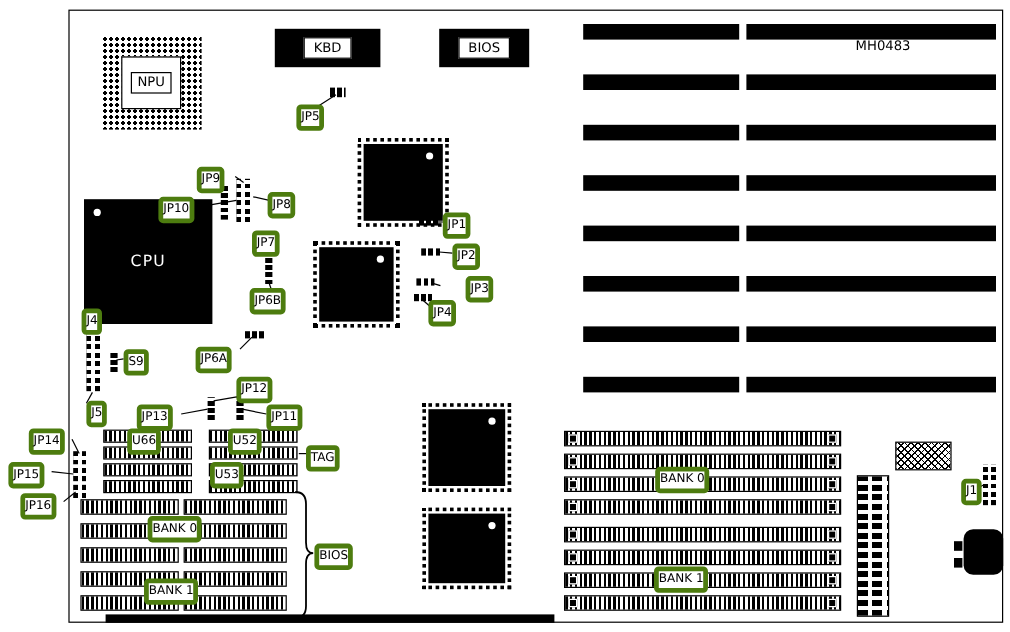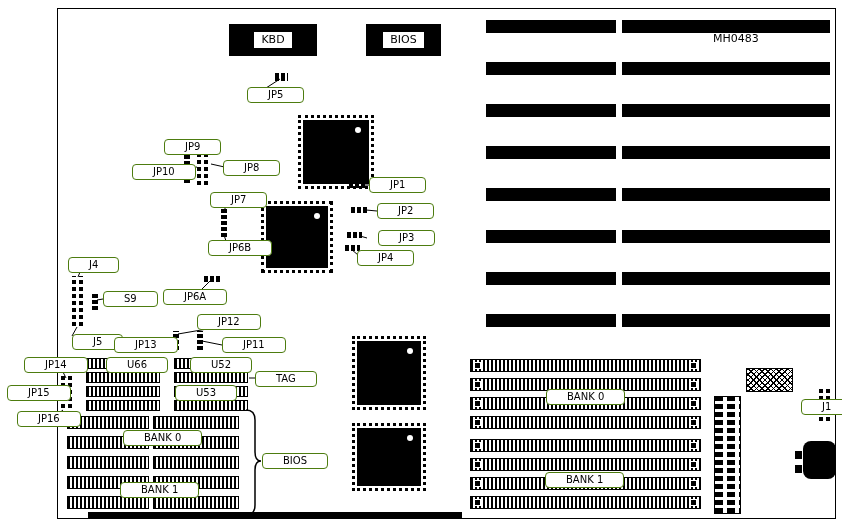--- a/index.html
+++ b/index.html
@@ -1,21 +1,21 @@
 <!DOCTYPE html>
 <html><head>
 <meta charset="utf-8">
 <style>
   *{margin:0;padding:0;box-sizing:border-box}
   html,body{background:#fff}
   .wrap{position:relative;width:842px;height:527px;background:#fff;font-family:"DejaVu Sans",sans-serif;color:#000;overflow:hidden}
   .blk{position:absolute;background:#000}
   .outline{position:absolute;border:1px solid #000;background:#fff}
   .slot{position:absolute;height:13px;background:#000}
-  .lbl{position:absolute;display:flex;align-items:center;justify-content:center;background:#fff;border:1px solid #4d7c0f;border-radius:4px;font-size:10px;line-height:1;padding:2px 20px;white-space:nowrap;z-index:6}
+  .lbl{position:absolute;display:flex;align-items:center;justify-content:center;background:#fff;border:4px solid #4d7c0f;border-radius:4px;font-size:10px;line-height:1;padding:2px 0;white-space:nowrap;z-index:6}
   .chipbox{position:absolute;background:#000;display:flex;align-items:center;justify-content:center}
   .chiplbl{background:#fff;border:1px solid #000;padding:1px 7px;font-size:11px;line-height:1.2}
   .vpins{position:absolute;background-image:repeating-linear-gradient(0deg,#000 0 4px,transparent 4px 6px)}
   .hpins{position:absolute;background-image:repeating-linear-gradient(90deg,#000 0 4px,transparent 4px 6px)}
   .gridpins{position:absolute;background-image:repeating-linear-gradient(0deg,transparent 0 4px,#fff 4px 7px),repeating-linear-gradient(90deg,#000 0 4px,#fff 4px 7px)}
   .dip{position:absolute;border:1px solid #000;background-image:repeating-linear-gradient(90deg,#000 0 2px,#fff 2px 4px)}
   .simm{position:absolute;border:1px solid #000;background-image:repeating-linear-gradient(90deg,#000 0 2px,#fff 2px 4px)}
   .simm i{position:absolute;top:2px;width:7px;height:7px;background:#000;border:1px solid #fff}
   .simm i.l{left:3px}.simm i.r{right:3px}
   .qfp{position:absolute;background:#000}
@@ -56,21 +56,30 @@
   <span class="partnum" style="left:713px;top:32px">MH0483</span>
 
   <div class="chipbox" style="left:229px;top:24px;width:88px;height:32px">
     <span class="chiplbl">KBD</span>
   </div>
 
   <div class="chipbox" style="left:366px;top:24px;width:75px;height:32px">
     <span class="chiplbl">BIOS</span>
   </div>
 
-
+  <div class="socket" style="left:85px;top:30px;width:83px;height:78px">
+    <div class="npuinner">
+      <span class="chiplbl" style="padding:1px 5px">NPU</span>
+    </div>
+  </div>
+
+  <div class="chipbox" style="left:70px;top:166px;width:107px;height:104px">
+    <span class="pin1" style="left:8px;top:8px"></span>
+    <span class="cputxt">CPU</span>
+  </div>
 
   <div class="qfp" style="left:303px;top:120px;width:66px;height:64px">
       <span class="pin1" style="right:8px;top:7px"></span>
     </div>
   <div class="qfp" style="left:266px;top:206px;width:62px;height:62px">
       <span class="pin1" style="right:8px;top:7px"></span>
     </div>
   <div class="qfp" style="left:357px;top:341px;width:64px;height:64px">
       <span class="pin1" style="right:8px;top:7px"></span>
     </div>
@@ -187,21 +196,21 @@
 
   <div class="lbl" style="left:247px;top:87px">JP5</div>
   <div class="lbl" style="left:164px;top:139px">JP9</div>
   <div class="lbl" style="left:132px;top:164px">JP10</div>
   <div class="lbl" style="left:223px;top:160px">JP8</div>
   <div class="lbl" style="left:210px;top:192px">JP7</div>
   <div class="lbl" style="left:208px;top:240px">JP6B</div>
   <div class="lbl" style="left:163px;top:289px">JP6A</div>
   <div class="lbl" style="left:369px;top:177px">JP1</div>
   <div class="lbl" style="left:377px;top:203px">JP2</div>
-  <div class="lbl" style="left:378px;top:230px">JP3</div>
+  <div class="lbl" style="left:388px;top:230px">JP3</div>
   <div class="lbl" style="left:357px;top:250px">JP4</div>
   <div class="lbl" style="left:68px;top:257px">J4</div>
   <div class="lbl" style="left:103px;top:291px">S9</div>
   <div class="lbl" style="left:72px;top:334px">J5</div>
   <div class="lbl" style="left:197px;top:314px">JP12</div>
   <div class="lbl" style="left:114px;top:337px">JP13</div>
   <div class="lbl" style="left:222px;top:337px">JP11</div>
   <div class="lbl" style="left:24px;top:357px">JP14</div>
   <div class="lbl" style="left:7px;top:385px">JP15</div>
   <div class="lbl" style="left:17px;top:411px">JP16</div>

